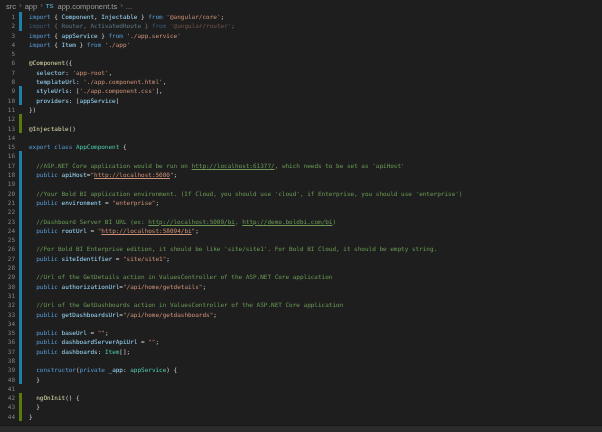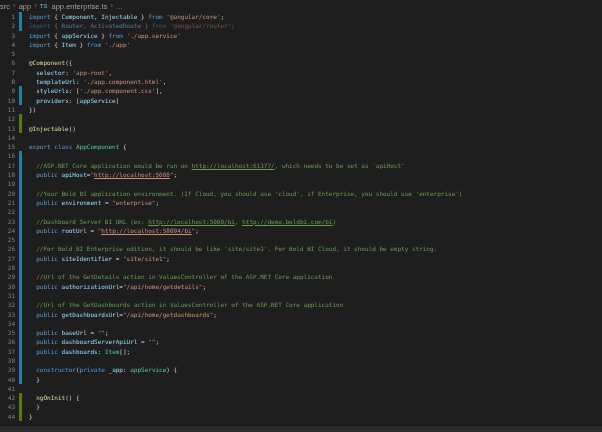--- a/index.html
+++ b/index.html
@@ -7,21 +7,21 @@
   body {
     background:#1e1e1e;
     position:relative;
     overflow:hidden;
     font-family:"DejaVu Sans Mono", monospace;
   }
   .breadcrumb {
     height:12px;
     display:flex;
     align-items:center;
-    padding-left:0;
+    padding-left:6px;
     gap:3px;
     font-family:"Liberation Sans", sans-serif;
     font-size:7.5px;
     color:#9d9d9d;
     background:#1e1e1e;
   }
   .bc-item { cursor:pointer; }
   .bc-sep { color:#6a6a6a; font-size:8px; line-height:8px; }
   .ts-icon {
     color:#519aba;
@@ -71,21 +71,21 @@
 </style>
 </head>
 <body>
 
 <div class="breadcrumb">
   <span class="bc-item">src</span>
   <span class="bc-sep">›</span>
   <span class="bc-item">app</span>
   <span class="bc-sep">›</span>
   <span class="ts-icon">TS</span>
-  <span class="bc-item">app.enterprise.ts</span>
+  <span class="bc-item">app.component.ts</span>
   <span class="bc-sep">›</span>
   <span class="bc-item bc-ellipsis">...</span>
 </div>
 
 <div class="code-area">
     <div class="line"><span class="ln">1</span><span class="marker modified"></span><span class="code"><span class="tk-kw">import</span><span class="tk-pun"> { </span><span class="tk-var">Component</span><span class="tk-pun">, </span><span class="tk-var">Injectable</span><span class="tk-pun"> } </span><span class="tk-kw">from</span><span class="tk-str"> '@angular/core'</span><span class="tk-pun">;</span></span></div>
     <div class="line dim"><span class="ln">2</span><span class="marker modified"></span><span class="code"><span class="tk-kw">import</span><span class="tk-pun"> { </span><span class="tk-var">Router</span><span class="tk-pun">, </span><span class="tk-var">ActivatedRoute</span><span class="tk-pun"> } </span><span class="tk-kw">from</span><span class="tk-str"> '@angular/router'</span><span class="tk-pun">;</span></span></div>
     <div class="line"><span class="ln">3</span><span class="marker"></span><span class="code"><span class="tk-kw">import</span><span class="tk-pun"> { </span><span class="tk-var">appService</span><span class="tk-pun"> } </span><span class="tk-kw">from</span><span class="tk-str"> './app.service'</span></span></div>
     <div class="line"><span class="ln">4</span><span class="marker"></span><span class="code"><span class="tk-kw">import</span><span class="tk-pun"> { </span><span class="tk-var">Item</span><span class="tk-pun"> } </span><span class="tk-kw">from</span><span class="tk-str"> './app'</span></span></div>
     <div class="line"><span class="ln">5</span><span class="marker"></span><span class="code"></span></div>

